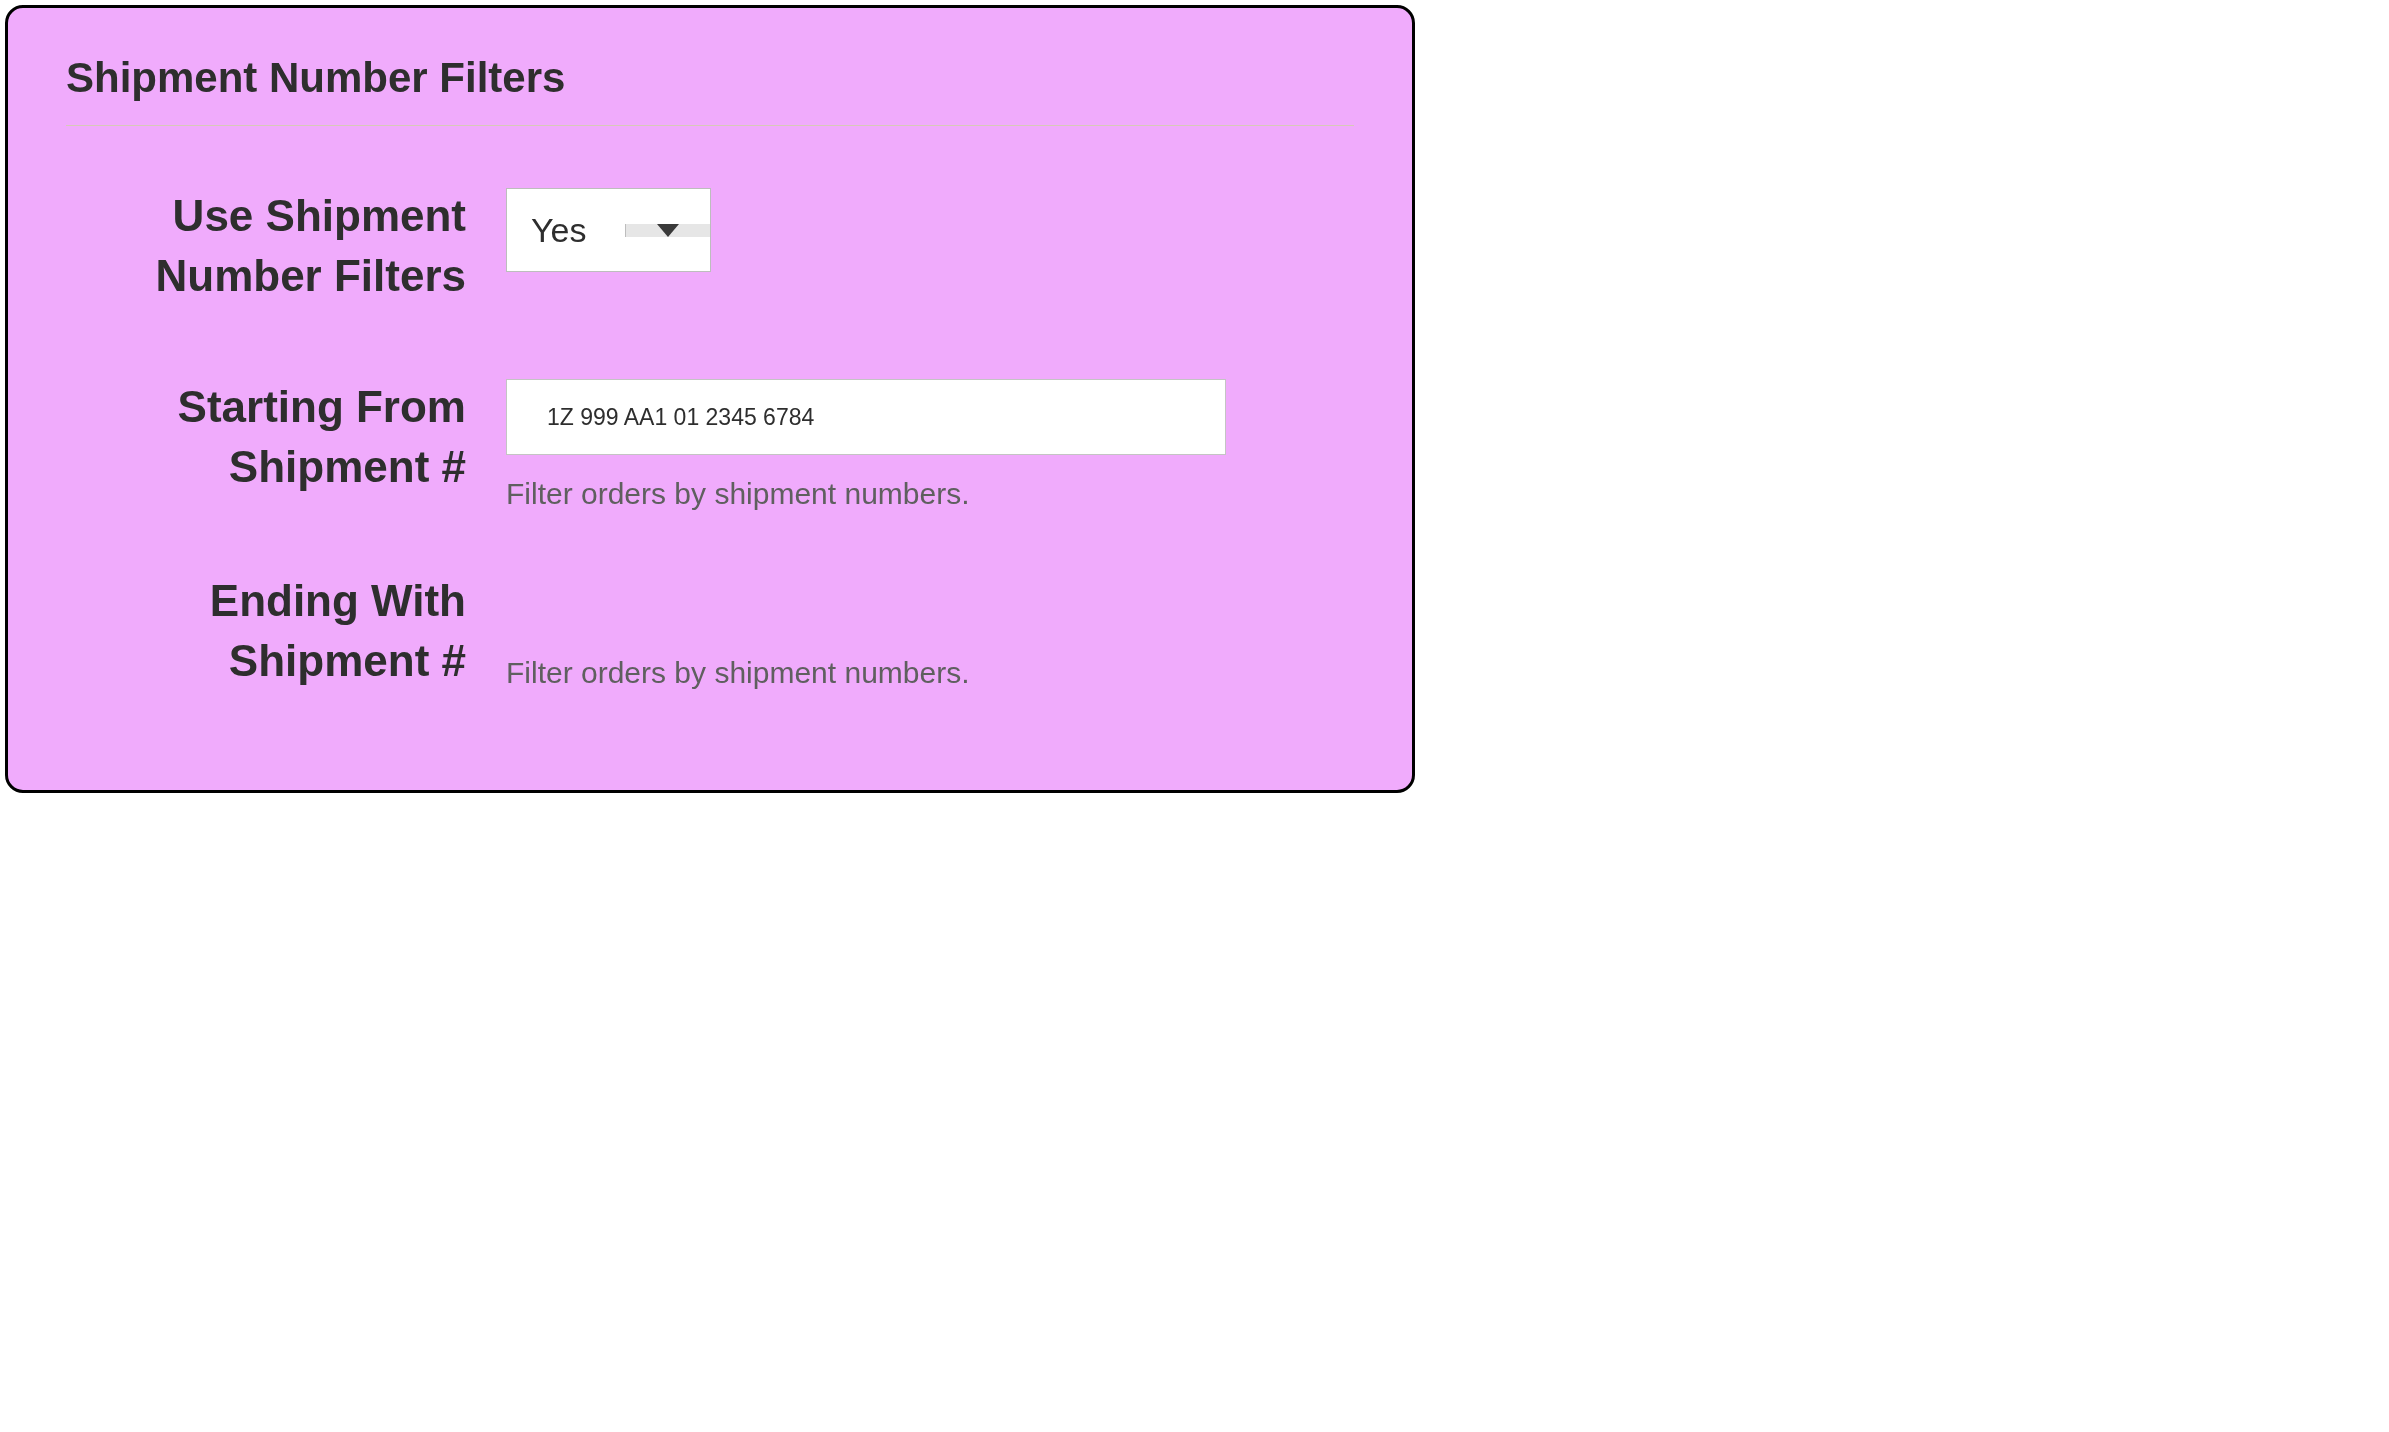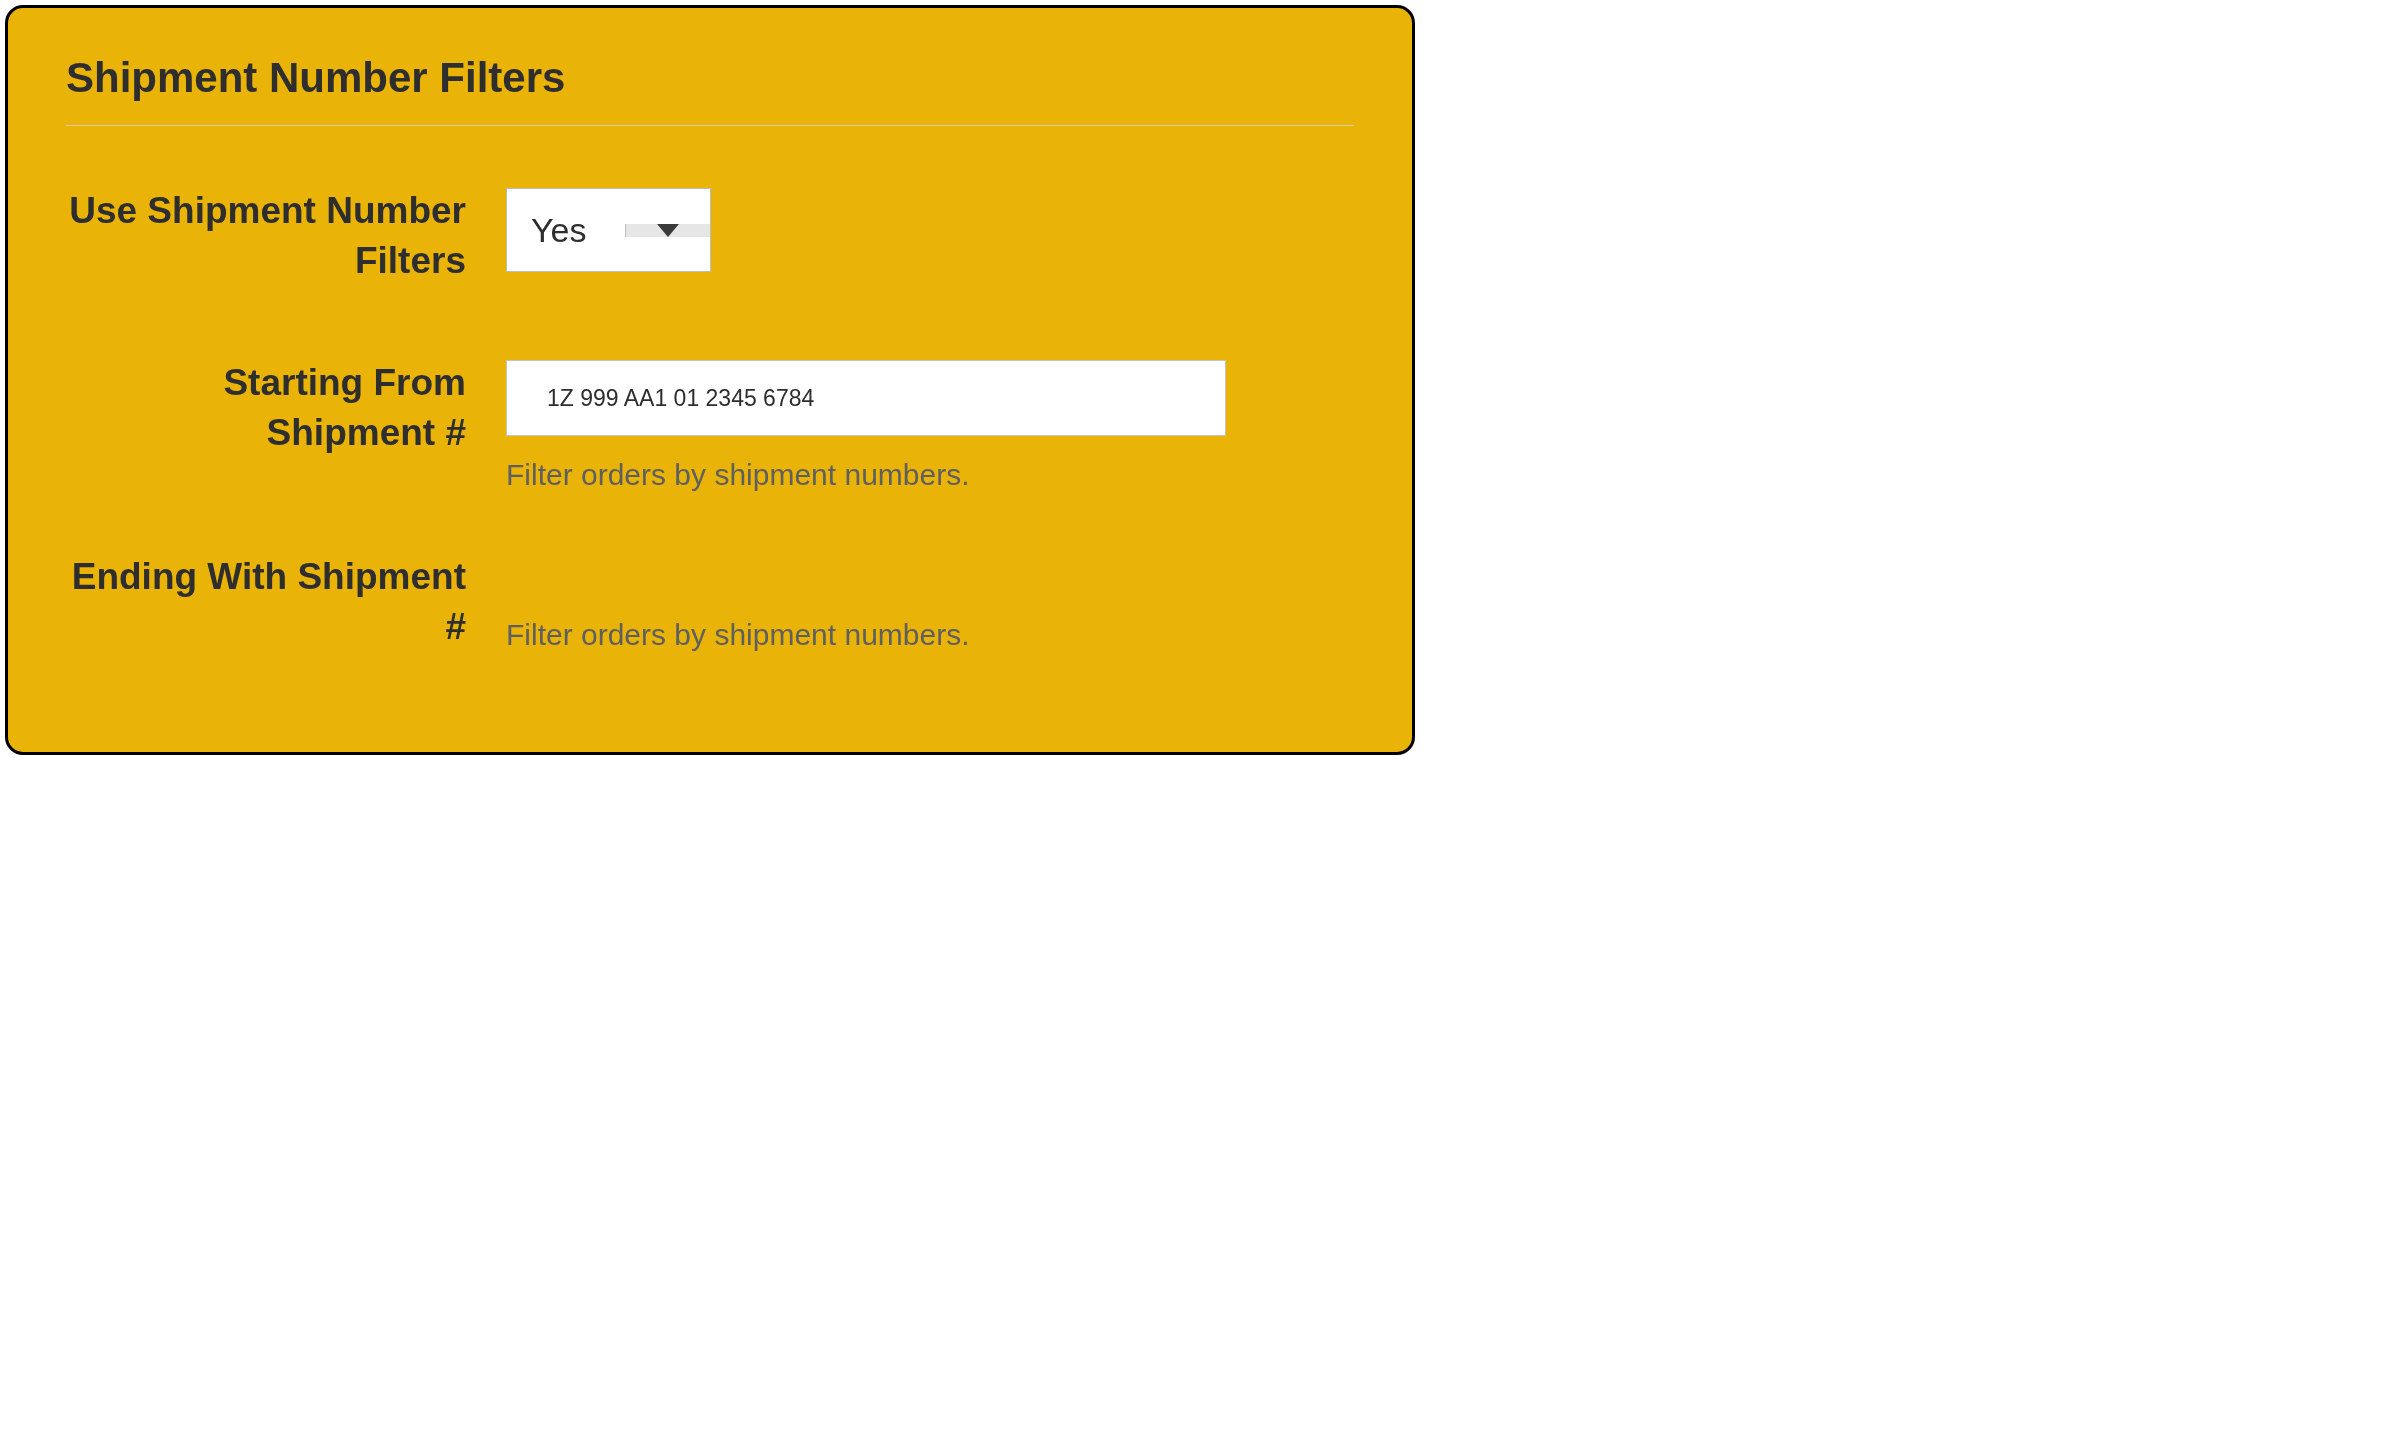--- a/index.html
+++ b/index.html
@@ -9,21 +9,21 @@
     color: #2f2f2f;
     -webkit-font-smoothing: antialiased;
   }
   .panel {
     width: 1410px;
     box-sizing: border-box;
     border: 3px solid #000;
     border-radius: 18px;
     padding: 45px 58px 60px 58px;
     margin: 5px;
-    background: #eab308;
+    background: #f0abfc;
   }
   .section-title {
     font-size: 42px;
     font-weight: 600;
     color: #2e2e2e;
     margin: 0 0 22px 0;
     line-height: 1.2;
   }
   .section-rule {
     border: 0;
@@ -37,21 +37,21 @@
   }
   .form-row.with-note {
     margin-bottom: 60px;
   }
   .form-row:last-child { margin-bottom: 40px; align-items: flex-end; }
   .form-label {
     flex: 0 0 440px;
     box-sizing: border-box;
     text-align: right;
     padding-right: 40px;
-    font-size: 37px;
+    font-size: 44px;
     font-weight: 600;
     color: #2e2e2e;
     line-height: 1.35;
   }
   .form-control-wrap {
     flex: 1 1 auto;
     padding-top: 2px;
   }
   .select-box {
     display: inline-flex;

